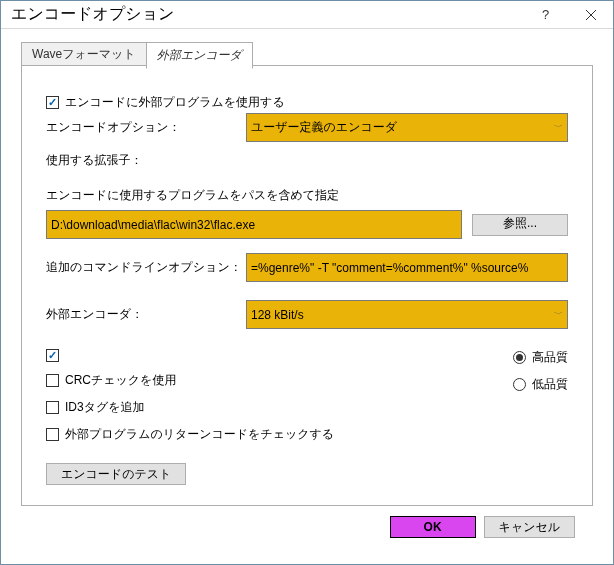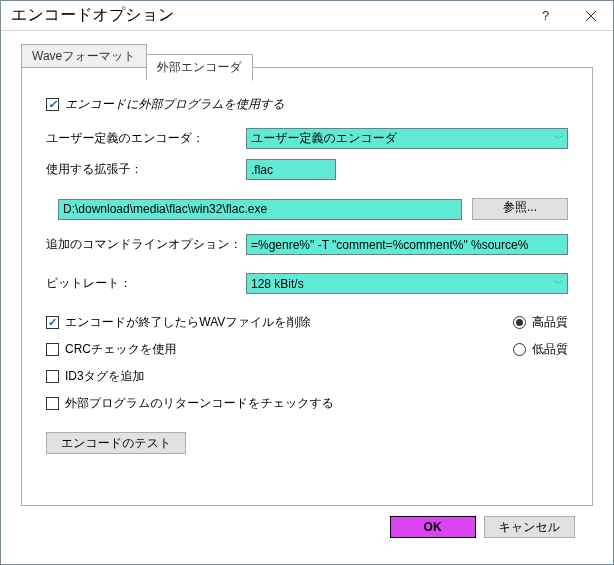--- a/index.html
+++ b/index.html
@@ -61,24 +61,25 @@
     padding: 3px 10px 3px 10px;
     font-size: 12px;
     margin-right: -1px;
     position: relative;
     top: 1px;
     color: #333;
   }
   .tab.active {
     background: #ffffff;
     border-bottom: 1px solid #ffffff;
-    top: 14px;
+    top: 4px;
     padding-top: 4px;
     padding-bottom: 4px;
     z-index: 2;
+    font-style: italic;
   }
   .tab-panel {
     border: 1px solid #adadad;
     flex: 1;
     padding: 28px 24px 20px 24px;
     position: relative;
     min-height: 0;
   }
   .row {
     display: flex;
@@ -124,22 +125,22 @@
   .radio.checked::after {
     content: "";
     width: 7px; height: 7px;
     background: #333;
     border-radius: 50%;
   }
   select, input[type=text], .textbox, .combo {
     font: inherit;
     border: 1px solid #7a7a7a;
     padding: 2px 4px;
-    height: 21px;
-    background: #5eead4;
+    height: 29px;
+    background: #eab308;
   }
   .combo {
     display: flex;
     align-items: center;
     justify-content: space-between;
     width: 100%;
   }
   .combo .caret {
     font-size: 9px;
     color: #555;
@@ -157,21 +158,21 @@
     justify-content: center;
   }
   .btn.wide { min-width: 120px; }
   .section-label { margin-bottom: 6px; }
   .path-row {
     display: flex;
     gap: 10px;
     align-items: center;
     margin-bottom: 14px;
   }
-  .path-row .textbox { flex: 1; margin-left: 12px; }
+  .path-row .textbox { flex: 1; }
   .two-col {
     display: flex;
     gap: 40px;
   }
   .two-col .left { flex: 1; }
   .two-col .right { flex: 0 0 auto; }
   .stack > * { display: block; margin-bottom: 10px; }
   .footer {
     display: flex;
     justify-content: flex-end;
@@ -201,73 +202,70 @@
   </div>
 
   <div class="content">
     <div class="tabs-row">
       <div class="tab"><span>Waveフォーマット</span></div>
       <div class="tab active"><span>外部エンコーダ</span></div>
     </div>
 
     <div class="tab-panel">
 
-      <div class="row" style="margin-bottom:15px;font-style:italic;">
+      <div class="row" style="margin-bottom:2px;">
         <label class="chk">
           <span class="checkbox checked"></span>
           <span>エンコードに外部プログラムを使用する</span>
         </label>
       </div>
 
       <div class="row">
-        <div class="label-col">ユーザー定義のエンコーダ：</div>
+        <div class="label-col">エンコードオプション：</div>
         <div class="field-col">
           <div class="combo">
             <span>ユーザー定義のエンコーダ</span>
             <span class="caret">﹀</span>
           </div>
         </div>
       </div>
 
       <div class="row" style="margin-bottom:18px;">
         <div class="label-col">使用する拡張子：</div>
-        <div class="field-col">
-          <input type="text" class="textbox" style="width: 90px;" value=".flac">
-        </div>
-      </div>
-
+      </div>
+
+      <div class="section-label">エンコードに使用するプログラムをパスを含めて指定</div>
       <div class="path-row">
         <input type="text" class="textbox" value="D:\download\media\flac\win32\flac.exe" style="">
         <button class="btn" style="min-width:96px;align-items:flex-end;">
             <span>参照...</span>
           </button>
       </div>
 
       <div class="row" style="margin-bottom:18px;">
         <div class="label-col">追加のコマンドラインオプション：</div>
         <div class="field-col">
           <input type="text" class="textbox" style="width: 100%;" value="=%genre%&quot; -T &quot;comment=%comment%&quot; %source%">
         </div>
       </div>
 
       <div class="row" style="margin-bottom:20px;">
-        <div class="label-col">ビットレート：</div>
+        <div class="label-col">外部エンコーダ：</div>
         <div class="field-col">
           <div class="combo">
             <span>128 kBit/s</span>
             <span class="caret">﹀</span>
           </div>
         </div>
       </div>
 
       <div class="two-col">
         <div class="left stack">
           <label class="chk">
             <span class="checkbox checked"></span>
-            <span>エンコードが終了したらWAVファイルを削除</span>
           </label>
           <label class="chk">
             <span class="checkbox"></span>
             <span>CRCチェックを使用</span>
           </label>
           <label class="chk">
             <span class="checkbox"></span>
             <span>ID3タグを追加</span>
           </label>
           <label class="chk">

